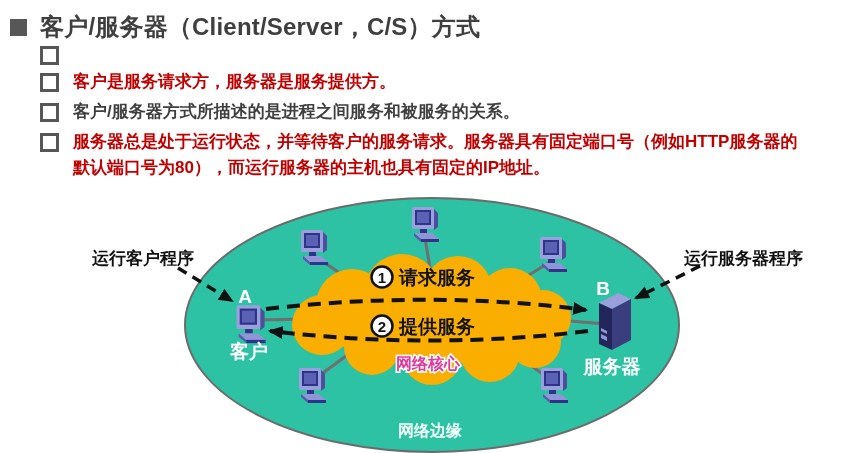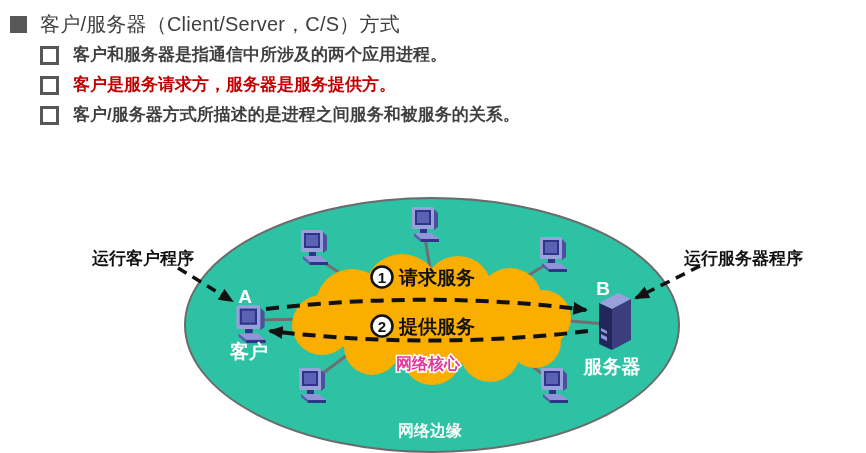--- a/index.html
+++ b/index.html
@@ -7,21 +7,21 @@
     width:866px;height:453px;position:relative;overflow:hidden;
     background:#ffffff;
     font-family:"Liberation Sans","DejaVu Sans",sans-serif;
   }
   
   .title-row{
     position:absolute;left:10px;top:11px;
     display:flex;align-items:center;gap:13px;
   }
   .title-square{width:17px;height:17px;background:#575757;flex:none;}
-  .slide-title{font-size:20px;font-weight:normal;color:#3f3f3f;letter-spacing:0.2px;}
+  .slide-title{font-size:24px;font-weight:bold;color:#3f3f3f;letter-spacing:0.2px;}
   .bullet-list{position:absolute;left:40px;top:42px;width:786px;}
   .bullet-row{display:flex;align-items:flex-start;gap:14px;margin-bottom:4px;}
   .checkbox{
     width:13px;height:13px;border:3px solid #575757;background:#fff;
     flex:none;margin-top:4px;
   }
   .bullet-text{
     font-size:17px;font-weight:bold;color:#3f3f3f;line-height:26px;
     max-width:740px;
   }
@@ -44,29 +44,32 @@
 <body>
 
 <div class="title-row">
   <span class="title-square"></span>
   <span class="slide-title">客户/服务器（Client/Server，C/S）方式</span>
 </div>
 
 <div class="bullet-list">
   <div class="bullet-row">
     <span class="checkbox"></span>
-    <span class="bullet-text">客户和服务器是指通信中所涉及的两个应用进程。</span>
   </div>
   <div class="bullet-row red">
     <span class="checkbox"></span>
     <span class="bullet-text">客户是服务请求方，服务器是服务提供方。</span>
   </div>
   <div class="bullet-row">
     <span class="checkbox"></span>
     <span class="bullet-text">客户/服务器方式所描述的是进程之间服务和被服务的关系。</span>
+  </div>
+  <div class="bullet-row red">
+    <span class="checkbox"></span>
+    <span class="bullet-text">服务器总是处于运行状态，并等待客户的服务请求。服务器具有固定端口号（例如HTTP服务器的默认端口号为80），而运行服务器的主机也具有固定的IP地址。</span>
   </div>
 </div>
 
 <svg class="diagram" viewBox="0 0 866 453">
   <defs>
     <marker id="ah" viewBox="0 0 14 12" markerWidth="15" markerHeight="13" refX="12" refY="6" orient="auto" markerUnits="userSpaceOnUse">
       <path d="M0,0 L14,6 L0,12 Z" fill="#111111"></path>
     </marker>
     <g id="pc">
       <polygon points="28,6 32,10 32,24 28,27" fill="#4b509c"></polygon>

